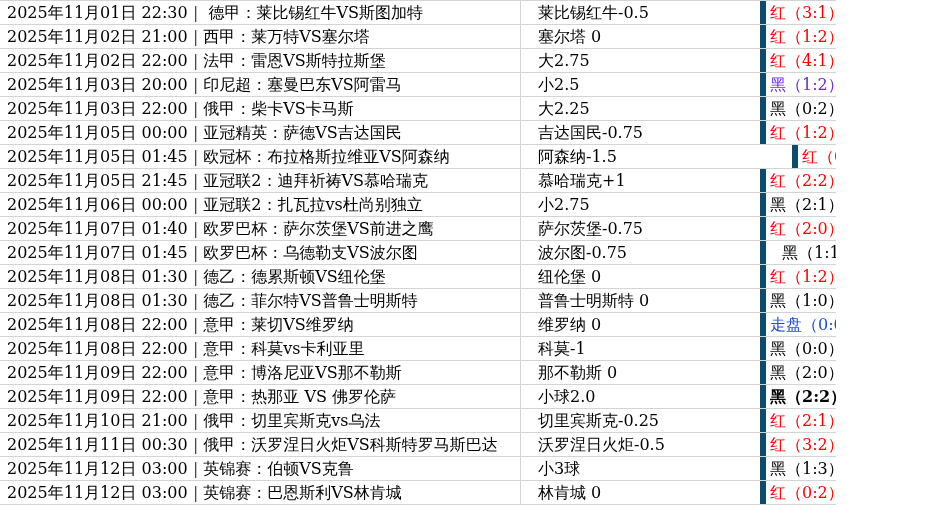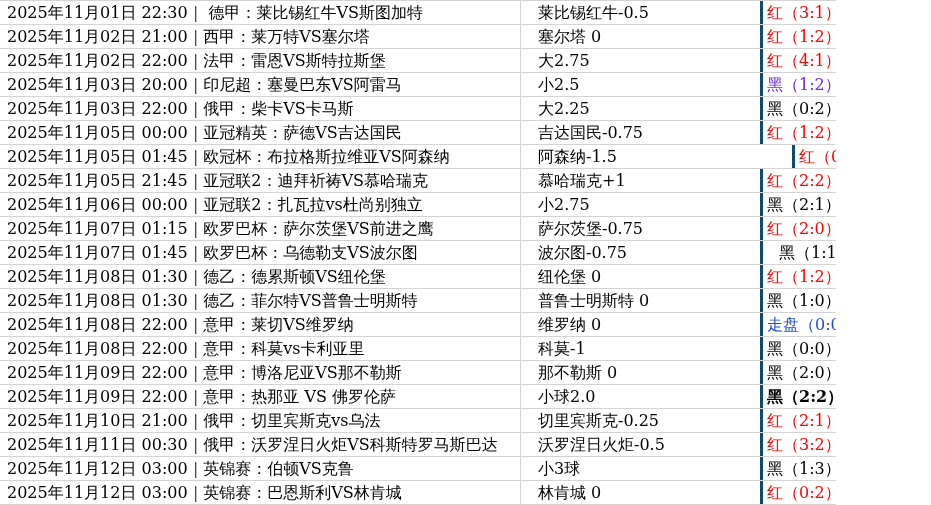--- a/index.html
+++ b/index.html
@@ -44,21 +44,21 @@
     padding-left: 17px;
     box-sizing: border-box;
     border-left: 1px solid #d4d4d4;
     white-space: pre;
     overflow: hidden;
   }
   .c3 {
     flex: 1 1 auto;
     padding-left: 4px;
     box-sizing: border-box;
-    border-left: 3px solid #0c4a6e;
+    border-left: 6px solid #0c4a6e;
     white-space: pre;
     overflow: hidden;
   }
 </style>
 </head>
 <body>
 
 <div class="results-table">
     <div class="row">
       <div class="c1">2025年11月01日 22:30｜ 德甲：莱比锡红牛VS斯图加特</div>
@@ -99,21 +99,21 @@
       <div class="c1">2025年11月05日 21:45｜亚冠联2：迪拜祈祷VS慕哈瑞克</div>
       <div class="c2">慕哈瑞克+1</div>
       <div class="c3" style="color: rgb(255, 0, 0);">红（2:2）</div>
     </div>
     <div class="row">
       <div class="c1">2025年11月06日 00:00｜亚冠联2：扎瓦拉vs杜尚别独立</div>
       <div class="c2">小2.75</div>
       <div class="c3" style="color: rgb(0, 0, 0);">黑（2:1）</div>
     </div>
     <div class="row">
-      <div class="c1">2025年11月07日 01:15｜欧罗巴杯：萨尔茨堡VS前进之鹰</div>
+      <div class="c1">2025年11月07日 01:40｜欧罗巴杯：萨尔茨堡VS前进之鹰</div>
       <div class="c2">萨尔茨堡-0.75</div>
       <div class="c3" style="color: rgb(255, 0, 0);">红（2:0）</div>
     </div>
     <div class="row">
       <div class="c1">2025年11月07日 01:45｜欧罗巴杯：乌德勒支VS波尔图</div>
       <div class="c2">波尔图-0.75</div>
       <div class="c3" style="color: rgb(0, 0, 0); padding-left: 16px;">黑（1:1）</div>
     </div>
     <div class="row">
       <div class="c1">2025年11月08日 01:30｜德乙：德累斯顿VS纽伦堡</div>

